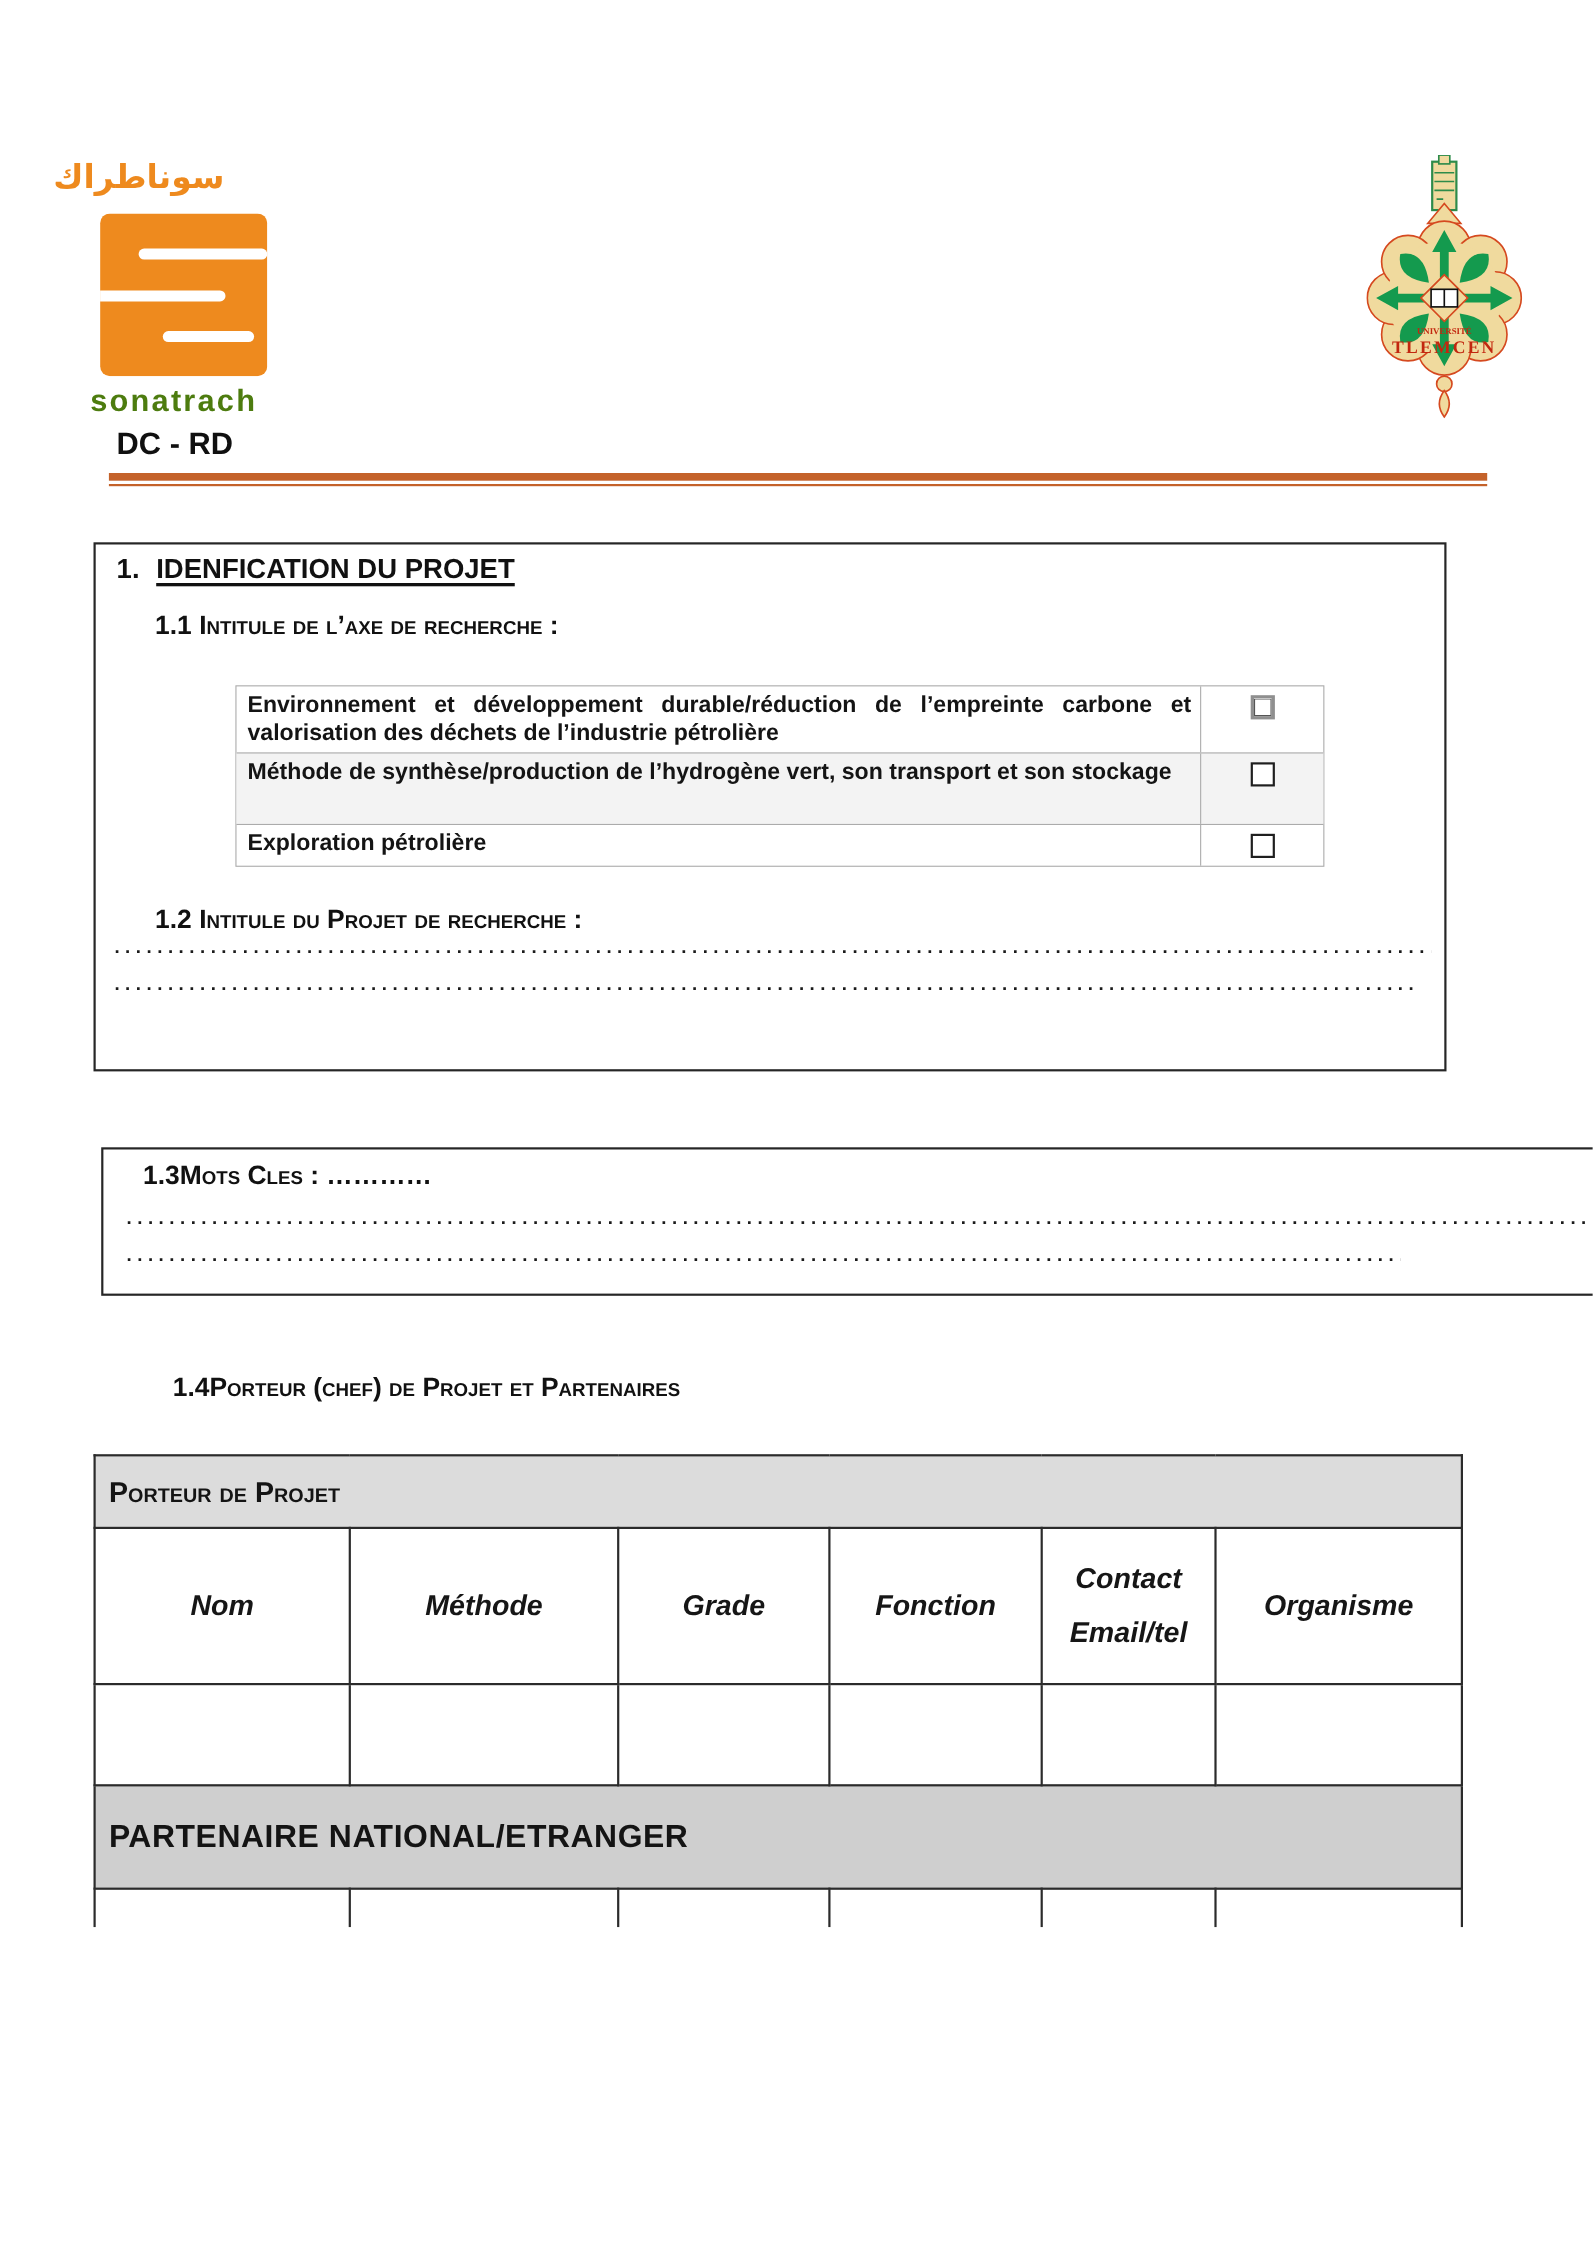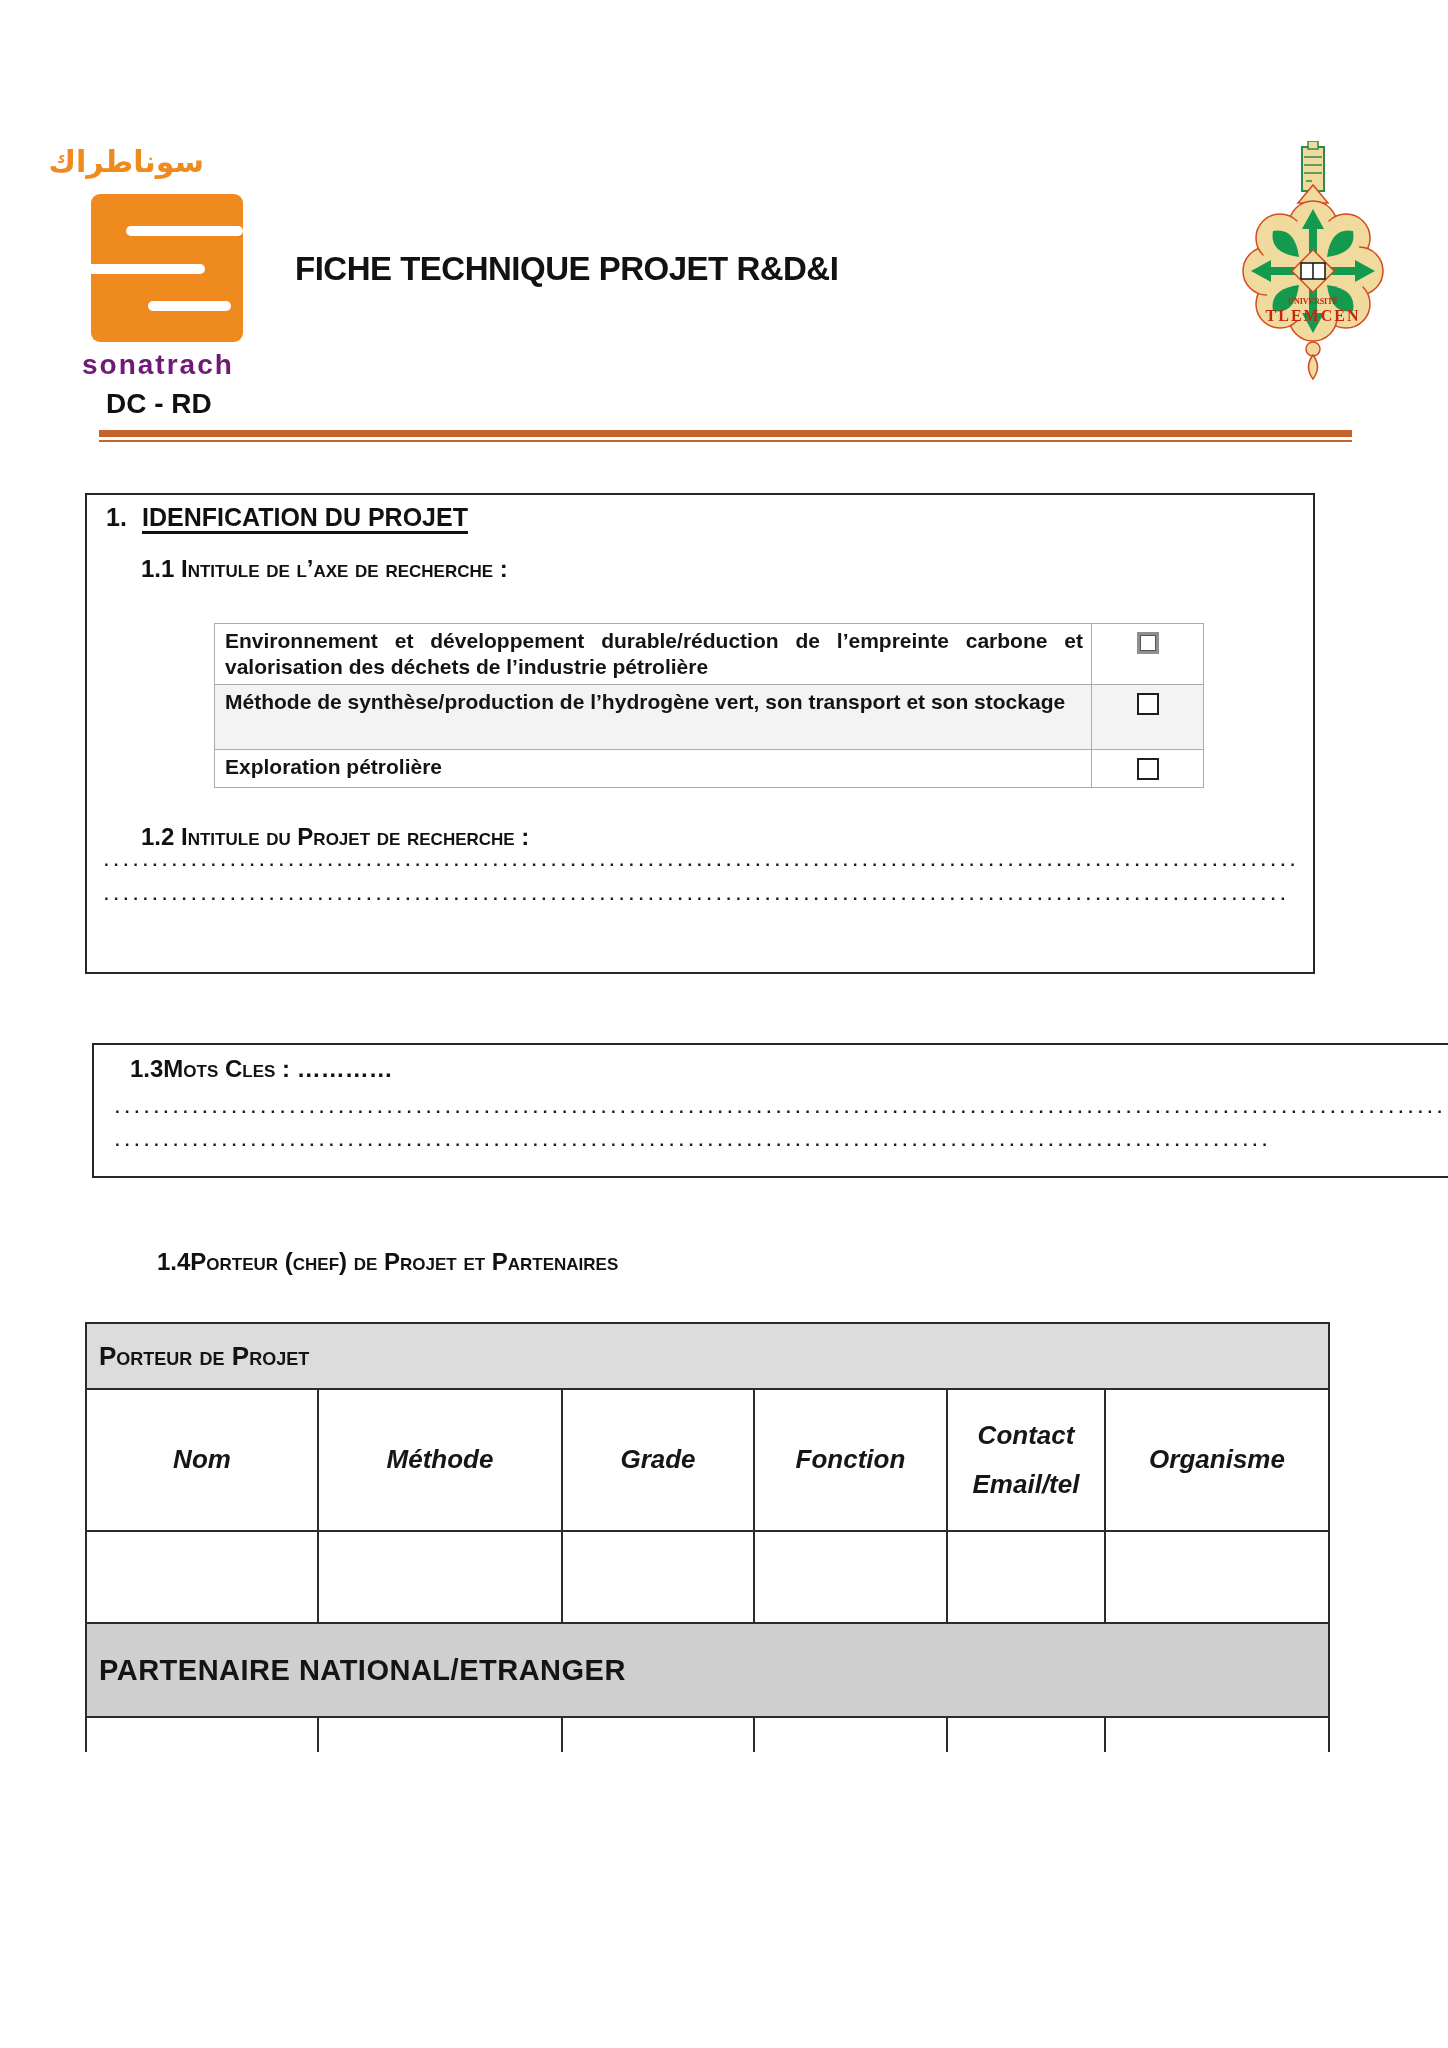--- a/index.html
+++ b/index.html
@@ -4,21 +4,21 @@
 <style>
   html,body{margin:0;padding:0;background:#fff;}
   #page{position:relative;width:1448px;height:1752px;background:#ffffff;overflow:hidden;
         font-family:"Liberation Sans",sans-serif;color:#111;}
   .abs{position:absolute;}
 
   
   .arabic{left:84px;top:144px;width:120px;font-family:"DejaVu Sans",sans-serif;
           font-size:30px;font-weight:bold;color:#EE8A1E;direction:rtl;text-align:center;}
   .slogo{left:91px;top:194px;}
-  .sonatrach-name{left:82px;top:349px;font-size:28px;font-weight:bold;letter-spacing:2px;color:#701a75;}
+  .sonatrach-name{left:82px;top:349px;font-size:28px;font-weight:bold;letter-spacing:2px;color:#4d7c0f;}
   .dcrd{left:106px;top:388px;font-size:28px;font-weight:bold;color:#101010;}
   .doc-title{left:295px;top:250px;font-size:33px;font-weight:bold;letter-spacing:-0.5px;color:#121212;}
   .seal{left:1242px;top:141px;}
   .hrule{left:99px;top:430px;width:1253px;height:3px;
          border-top:7px solid #C4622A;border-bottom:2px solid #C4622A;}
 
   
   .box1{left:85px;top:493px;width:1226px;height:477px;border:2px solid #262626;background:#fff;}
   .h1n{left:19px;top:8px;font-size:25px;font-weight:bold;}
   .h1t{left:55px;top:8px;font-size:25px;font-weight:bold;text-decoration:underline;
@@ -76,21 +76,20 @@
       <rect x="0" y="0" width="152" height="148" rx="9" fill="#EE8A1E"></rect>
       <rect x="35" y="32" width="117" height="10" rx="5" fill="#ffffff"></rect>
       <rect x="-6" y="70" width="120" height="10" rx="5" fill="#ffffff"></rect>
       <rect x="57" y="107" width="83" height="10" rx="5" fill="#ffffff"></rect>
     </svg>
   </div>
 
   <div class="abs sonatrach-name">sonatrach</div>
   <div class="abs dcrd">DC - RD</div>
 
-  <div class="abs doc-title">FICHE TECHNIQUE PROJET R&amp;D&amp;I</div>
 
   <div class="abs seal">
     <svg width="142" height="240" viewBox="0 0 142 240">
 
       <rect x="60" y="6" width="22" height="44" fill="#F0DA9E" stroke="#2E8B4A" stroke-width="2"></rect>
       <rect x="66" y="0" width="10" height="8" fill="#F0DA9E" stroke="#2E8B4A" stroke-width="1.5"></rect>
       <line x1="62" y1="16" x2="80" y2="16" stroke="#2E8B4A" stroke-width="1.5"></line>
       <line x1="62" y1="24" x2="80" y2="24" stroke="#2E8B4A" stroke-width="1.5"></line>
       <line x1="62" y1="32" x2="80" y2="32" stroke="#2E8B4A" stroke-width="1.5"></line>
       <line x1="64" y1="40" x2="70" y2="40" stroke="#2E8B4A" stroke-width="1.5"></line>

